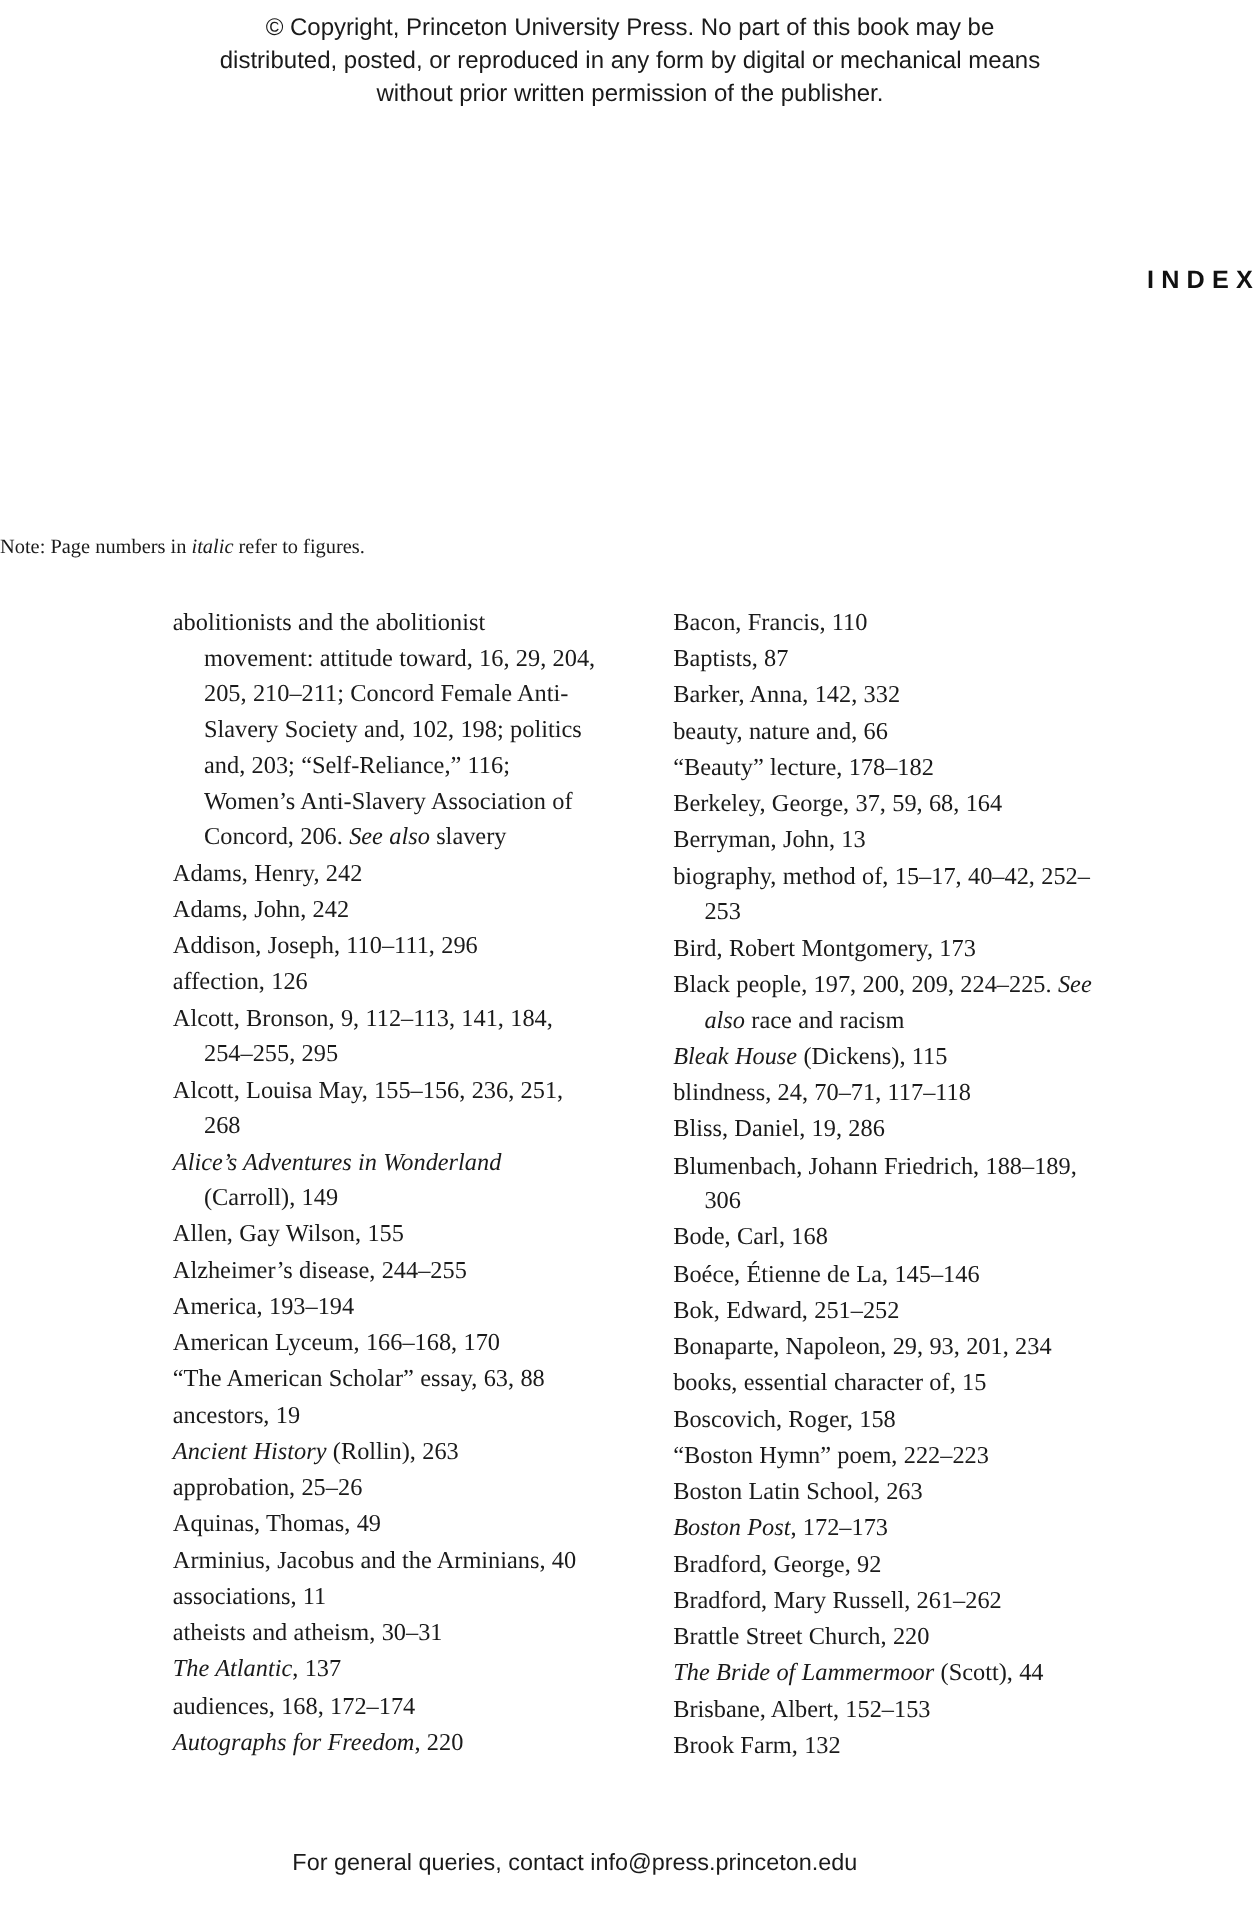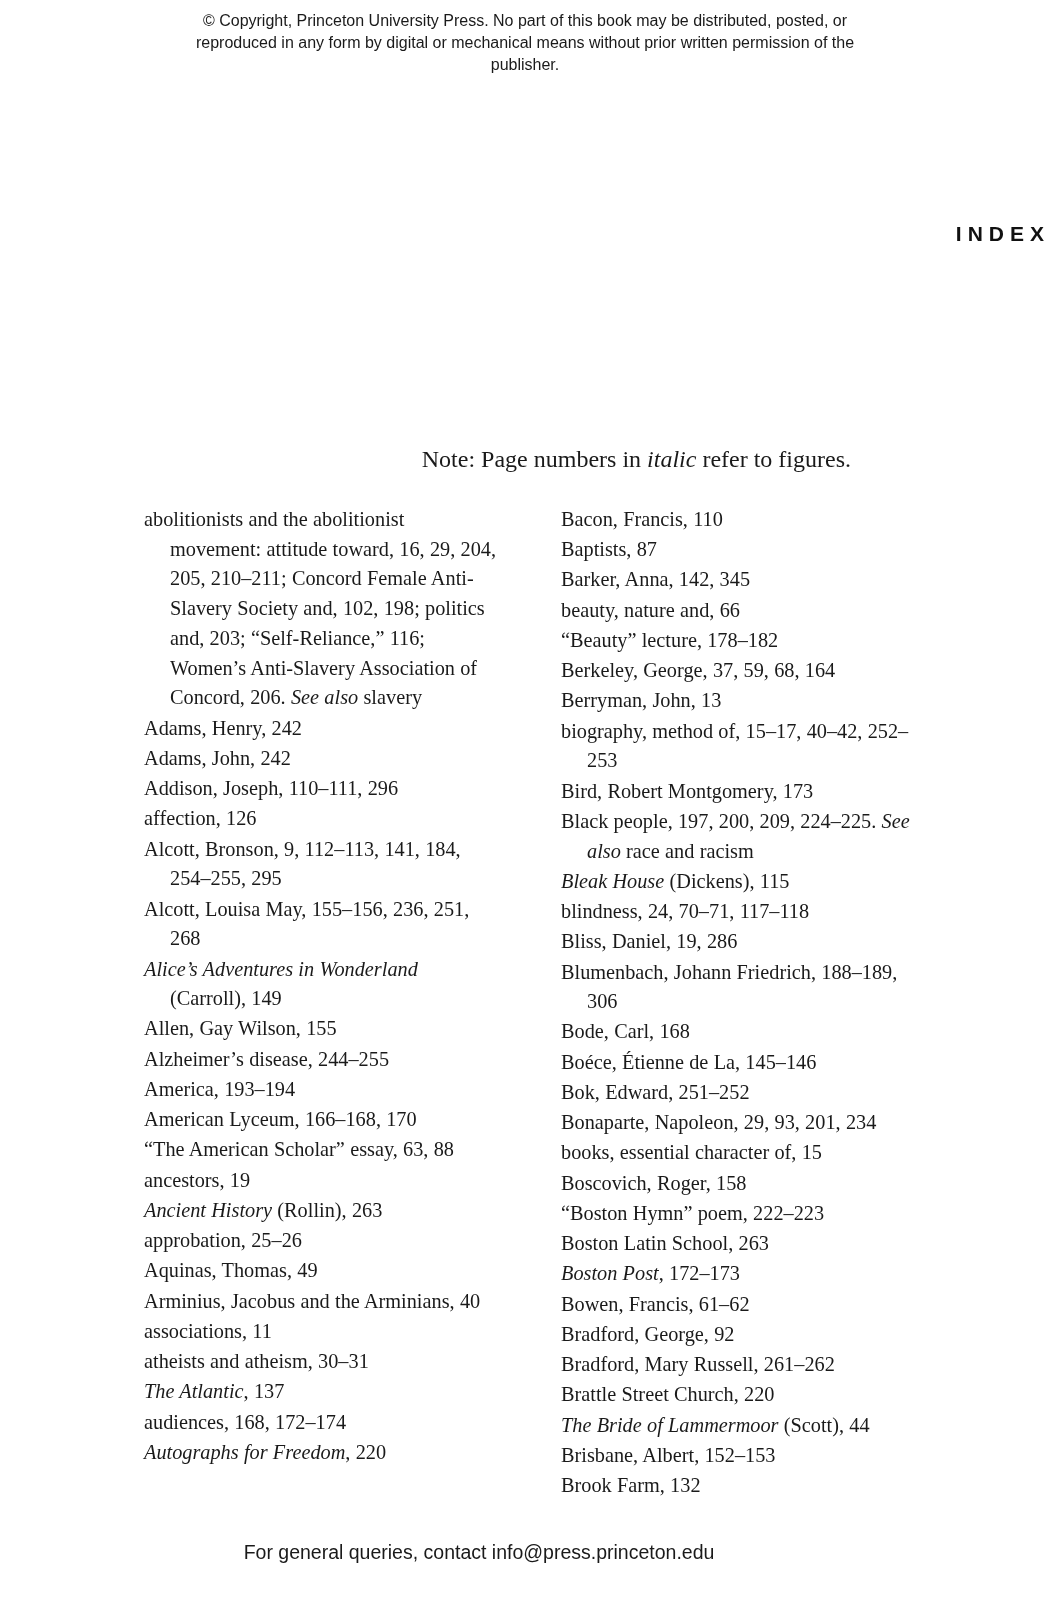--- a/index.html
+++ b/index.html
@@ -19,43 +19,43 @@
     position: absolute;
     inset: 0;
   }
   .copyright-notice {
     position: absolute;
     top: 10px;
     left: 175px;
     width: 700px;
     text-align: center;
     font-family: "Liberation Sans", sans-serif;
-    font-size: 16px;
+    font-size: 20px;
     line-height: 1.38;
     color: #1a1a1a;
   }
   .index-title {
     position: absolute;
     top: 222px;
     left: 0;
     width: 1050px;
     text-align: right;
     font-family: "Liberation Sans", sans-serif;
     font-weight: bold;
     font-size: 21px;
     letter-spacing: 6px;
     color: #111;
   }
   .note {
     position: absolute;
     top: 446px;
     left: 0;
     width: 851px;
-    text-align: right;
-    font-size: 24px;
+    text-align: left;
+    font-size: 17px;
     color: #1a1a1a;
   }
   .note .it {
     font-style: italic;
   }
   .columns {
     position: absolute;
     top: 505px;
     left: 144px;
     width: 772px;
@@ -123,42 +123,41 @@
         <p class="entry"><span>Arminius, Jacobus and the Arminians, 40</span></p>
         <p class="entry"><span>associations, 11</span></p>
         <p class="entry"><span>atheists and atheism, 30–31</span></p>
         <p class="entry"><i>The Atlantic</i><span>, 137</span></p>
         <p class="entry"><span>audiences, 168, 172–174</span></p>
         <p class="entry"><i>Autographs for Freedom</i><span>, 220</span></p>
       </div>
     <div class="column">
         <p class="entry"><span>Bacon, Francis, 110</span></p>
         <p class="entry"><span>Baptists, 87</span></p>
-        <p class="entry"><span>Barker, Anna, 142, 345</span></p>
+        <p class="entry"><span>Barker, Anna, 142, 332</span></p>
         <p class="entry"><span>beauty, nature and, 66</span></p>
         <p class="entry"><span>“Beauty” lecture, 178–182</span></p>
         <p class="entry"><span>Berkeley, George, 37, 59, 68, 164</span></p>
         <p class="entry"><span>Berryman, John, 13</span></p>
         <p class="entry"><span>biography, method of, 15–17, 40–42, 252–253</span></p>
         <p class="entry"><span>Bird, Robert Montgomery, 173</span></p>
         <p class="entry"><span>Black people, 197, 200, 209, 224–225. </span><i>See also</i><span> race and racism</span></p>
         <p class="entry"><i>Bleak House</i><span> (Dickens), 115</span></p>
         <p class="entry"><span>blindness, 24, 70–71, 117–118</span></p>
         <p class="entry"><span>Bliss, Daniel, 19, 286</span></p>
         <p class="entry"><span>Blumenbach, Johann Friedrich, 188–189, 306</span></p>
         <p class="entry"><span>Bode, Carl, 168</span></p>
         <p class="entry"><span>Boéce, Étienne de La, 145–146</span></p>
         <p class="entry"><span>Bok, Edward, 251–252</span></p>
         <p class="entry"><span>Bonaparte, Napoleon, 29, 93, 201, 234</span></p>
         <p class="entry"><span>books, essential character of, 15</span></p>
         <p class="entry"><span>Boscovich, Roger, 158</span></p>
         <p class="entry"><span>“Boston Hymn” poem, 222–223</span></p>
         <p class="entry"><span>Boston Latin School, 263</span></p>
         <p class="entry"><i>Boston Post</i><span>, 172–173</span></p>
-        <p class="entry"><span>Bowen, Francis, 61–62</span></p>
         <p class="entry"><span>Bradford, George, 92</span></p>
         <p class="entry"><span>Bradford, Mary Russell, 261–262</span></p>
         <p class="entry"><span>Brattle Street Church, 220</span></p>
         <p class="entry"><i>The Bride of Lammermoor</i><span> (Scott), 44</span></p>
         <p class="entry"><span>Brisbane, Albert, 152–153</span></p>
         <p class="entry"><span>Brook Farm, 132</span></p>
       </div>
   </div>
 
   <div class="footer">For general queries, contact info@press.princeton.edu</div>

